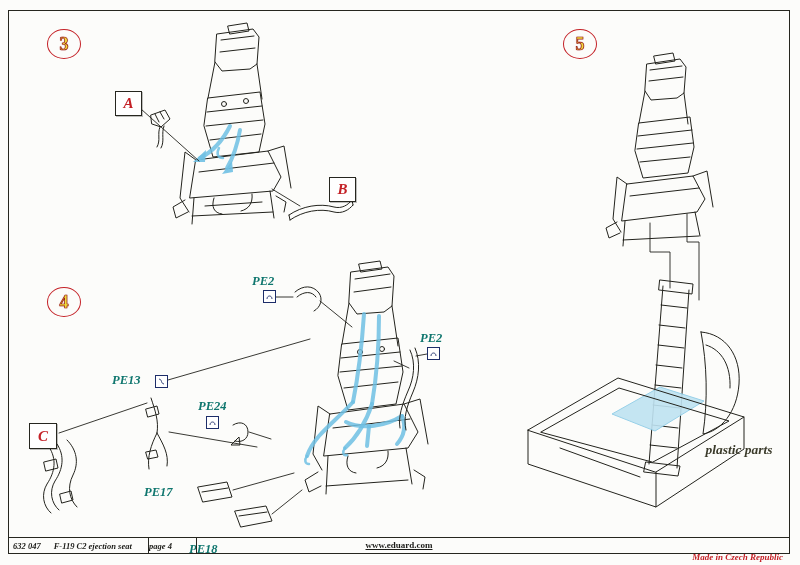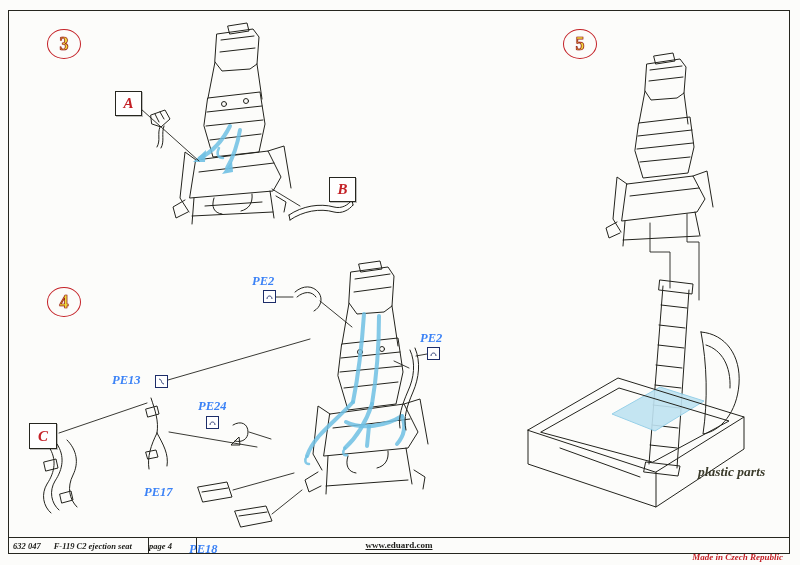--- a/index.html
+++ b/index.html
@@ -33,31 +33,31 @@
     text-shadow:0 0 1px #9b1c1c;
   }
   .part-box {
     position:absolute; width:25px; height:23px; border:1.3px solid #26261f;
     background:#fff; display:flex; align-items:center; justify-content:center;
     box-shadow:1px 1px 0 rgba(0,0,0,.25);
   }
   .part-box span { font:700 italic 15px "Liberation Serif", serif; color:#c42127; }
   .pe-label {
     position:absolute; font:700 italic 12.5px "Liberation Serif", serif;
-    color:#3b82f6; white-space:nowrap;
+    color:#0f766e; white-space:nowrap;
   }
   .pe-box {
     position:absolute; width:11px; height:11px; border:1px solid #1d2d69;
     background:#fff; display:flex; align-items:center; justify-content:center;
   }
   .pe-box svg { display:block; }
   .plastic-parts {
     position:absolute; left:698px; top:443px; width:82px;
     font:700 italic 13.5px "Liberation Serif", serif; color:#3b3b2b;
-    line-height:1.05;margin-top:22px;
+    text-align:center; line-height:1.05;
   }
   .footer {
     position:absolute; left:9px; top:537px; width:780px; height:16px;
     border-top:1px solid #26261f; display:flex; align-items:stretch;
   }
   .fcell { display:flex; align-items:center; box-sizing:border-box; }
   .fcell-kit { width:140px; border-right:1px solid #26261f; padding:0 4px; gap:13px; }
   .fcell-kit span { font:700 italic 8.5px "Liberation Serif", serif; color:#1c1c18; white-space:nowrap; }
   .fcell-page { width:48px; border-right:1px solid #26261f; justify-content:flex-start; }
   .fcell-page span { font:700 italic 8.5px "Liberation Serif", serif; color:#1c1c18; }

